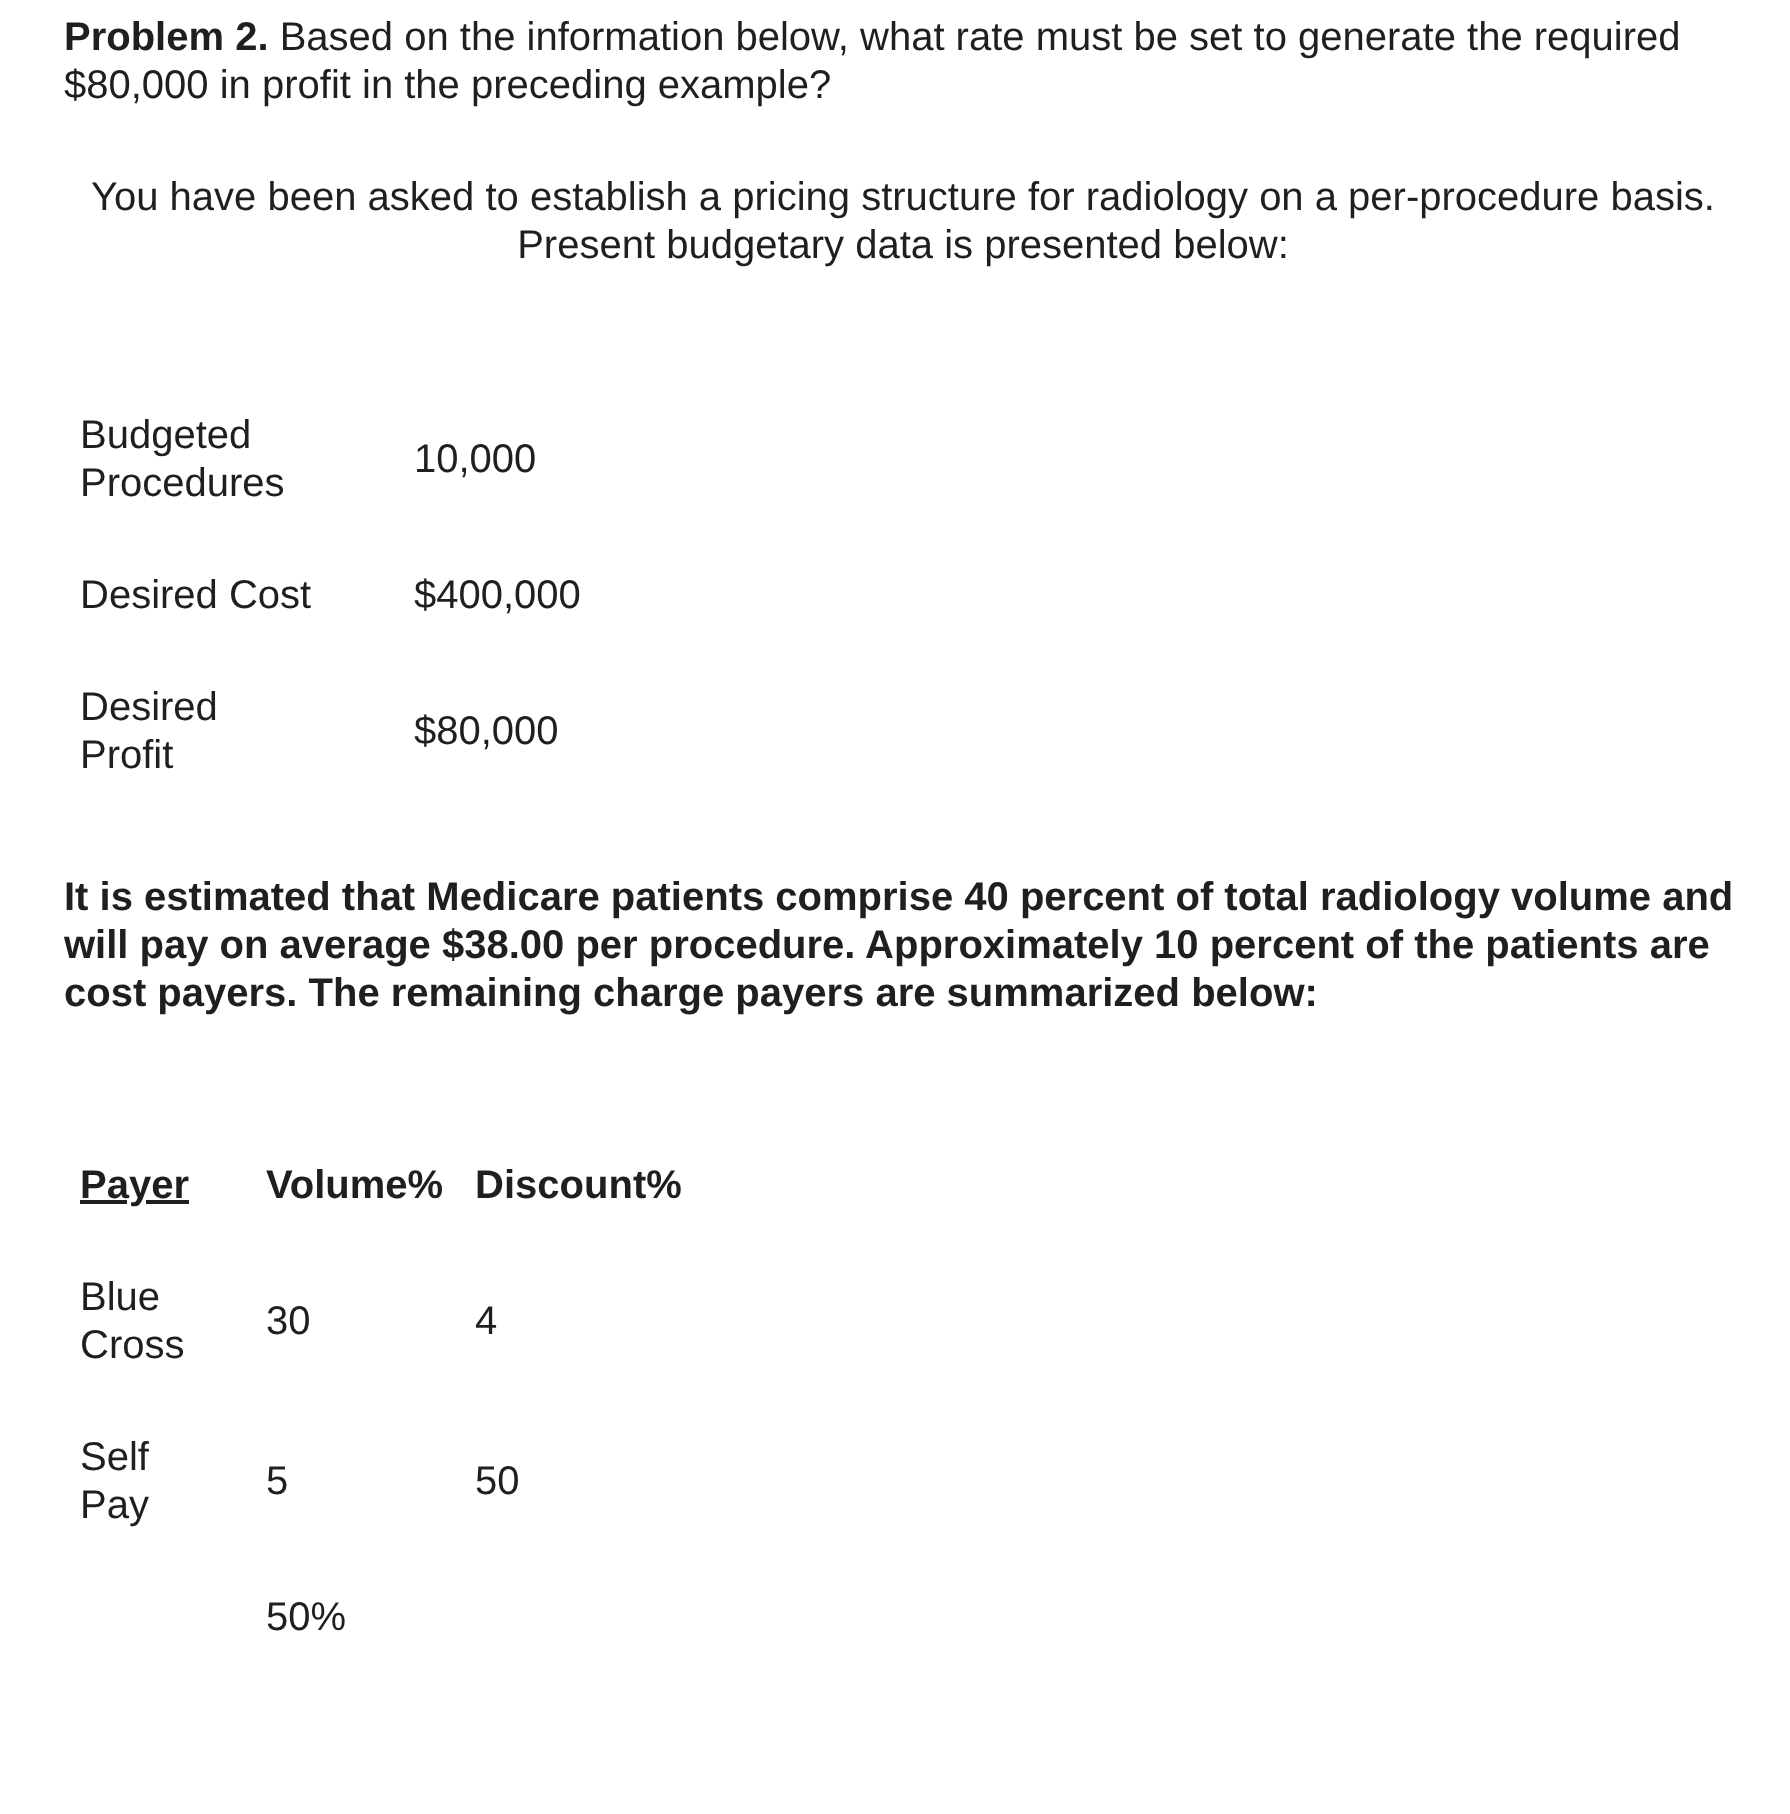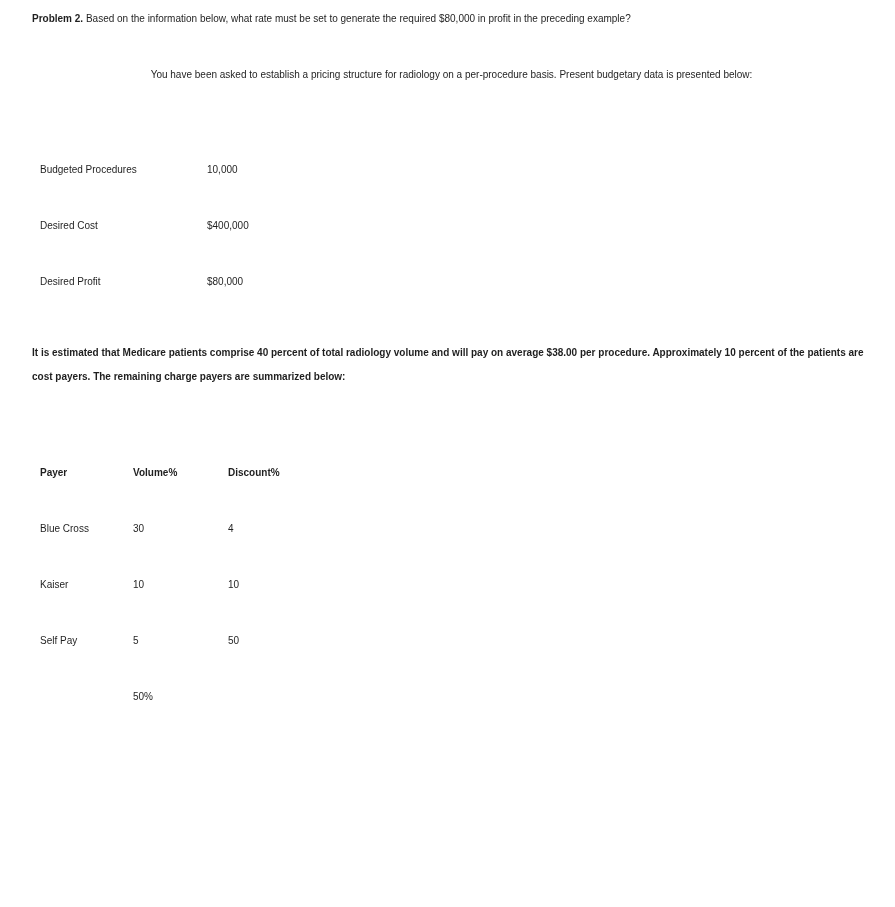--- a/index.html
+++ b/index.html
@@ -7,21 +7,21 @@
     padding: 0;
     background: #ffffff;
   }
   .page {
     width: 895px;
     min-height: 907px;
     box-sizing: border-box;
     padding: 7px 24px 4px 32px;
     background: #ffffff;
     font-family: "Liberation Sans", sans-serif;
-    font-size: 10px;
+    font-size: 20px;
     line-height: 24px;
     color: #1f1f1f;
   }
   p { margin: 0; }
   .p-problem  { margin-bottom: 32px; }
   .p-intro    { margin-bottom: 0; text-align: center; }
   .p-medicare { margin-top: 31px; font-weight: bold; }
   .bold { font-weight: bold; }
 
   table {
@@ -38,21 +38,21 @@
   th { font-weight: bold; }
 
   .budget-table { margin-top: 55px; }
   .budget-table td.c1 { width: 151px; }
   .budget-table td.c1 .cell-wrap {
     display: inline-block;
     max-width: 118px;
   }
 
   .payer-table { margin-top: 56px; }
-  .payer-table .c1 { width: 77px; }
+  .payer-table .c1 { width: 77px; text-decoration: underline; }
   .payer-table td.c1 .cell-wrap {
     display: inline-block;
     max-width: 72px;
   }
   .payer-table .c2 { width: 79px; }
 </style>
 </head>
 <body>
 
 <div class="page">
@@ -86,25 +86,20 @@
         <th class="c1">Payer</th>
         <th class="c2">Volume%</th>
         <th>Discount%</th>
       </tr>
       <tr>
         <td class="c1"><span class="cell-wrap">Blue Cross</span></td>
         <td class="c2">30</td>
         <td>4</td>
       </tr>
       <tr>
-        <td class="c1"><span class="cell-wrap">Kaiser</span></td>
-        <td class="c2">10</td>
-        <td>10</td>
-      </tr>
-      <tr>
         <td class="c1"><span class="cell-wrap">Self Pay</span></td>
         <td class="c2">5</td>
         <td>50</td>
       </tr>
       <tr>
         <td class="c1"><span class="cell-wrap"></span></td>
         <td class="c2">50%</td>
         <td></td>
       </tr>
     </tbody>

